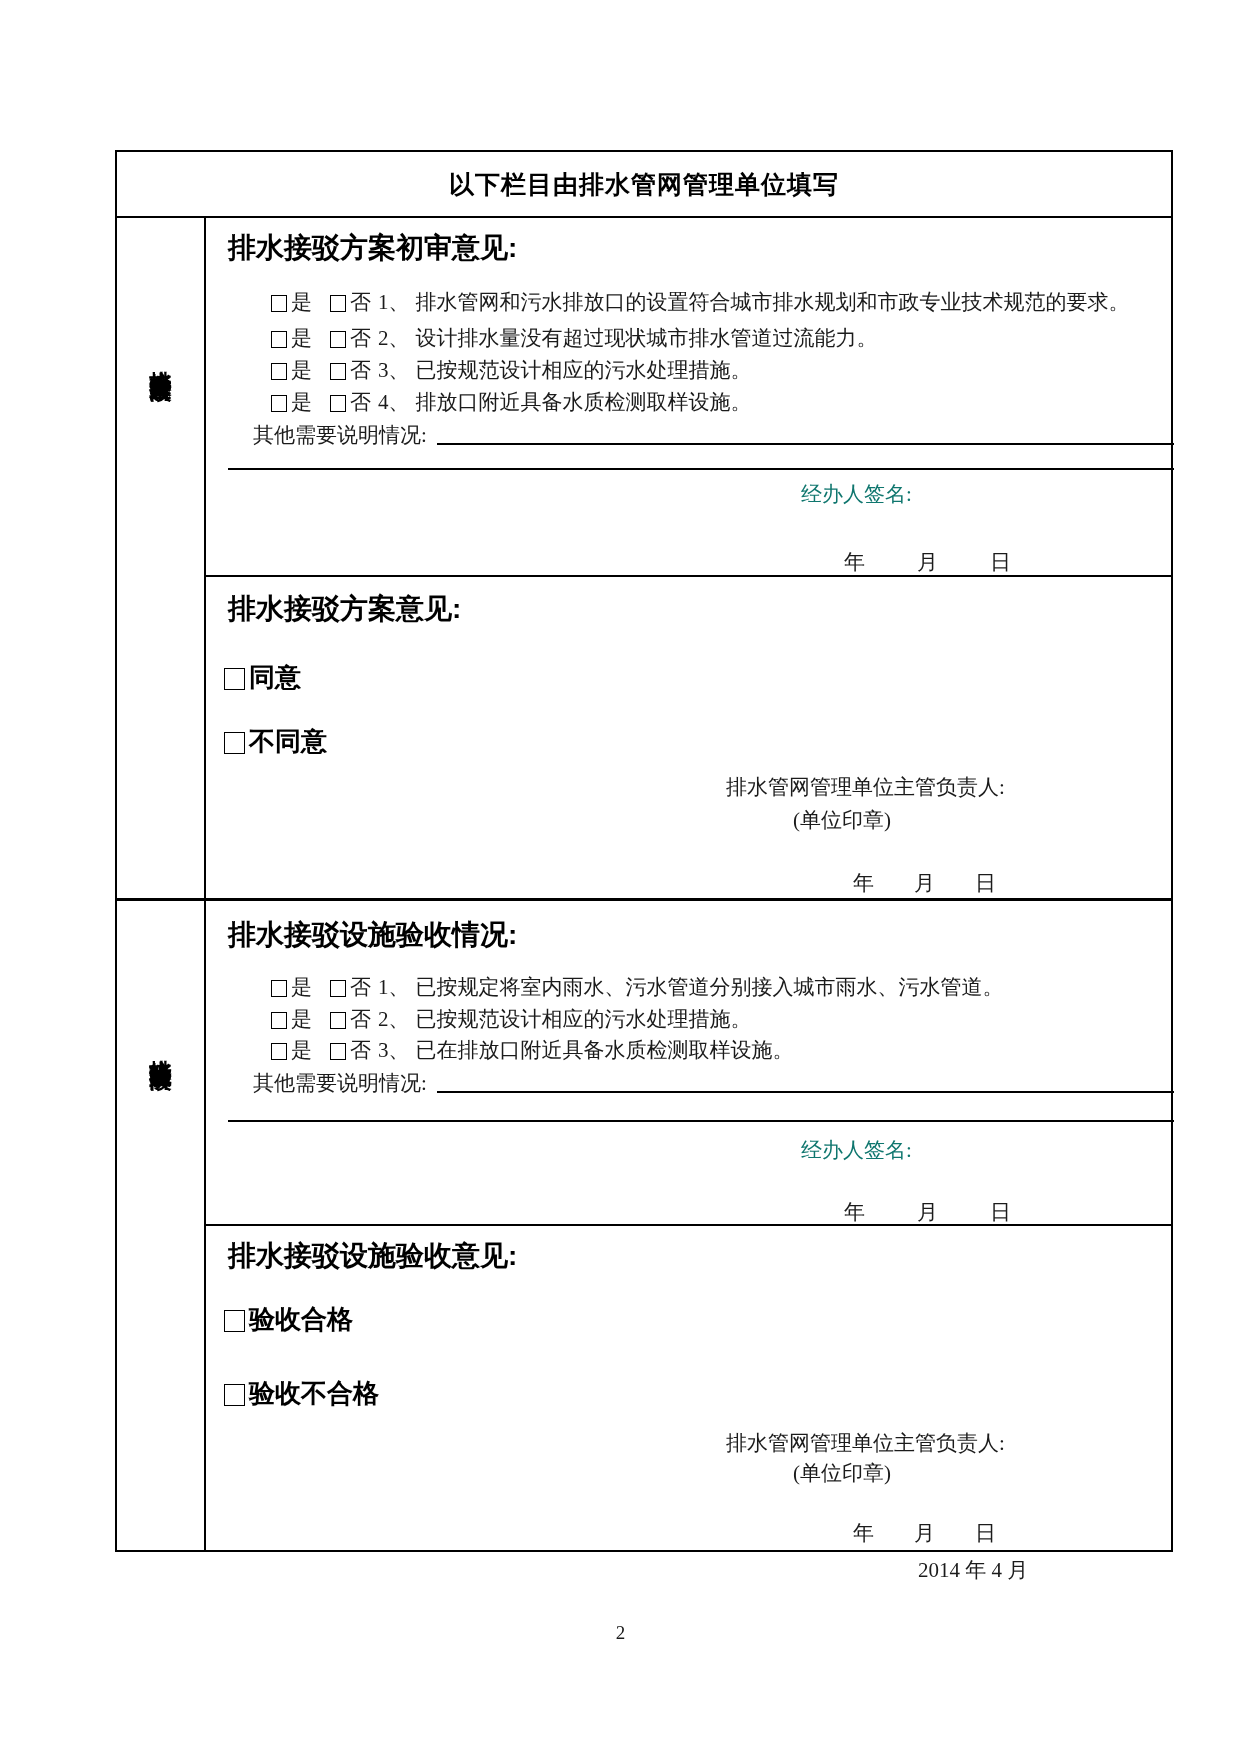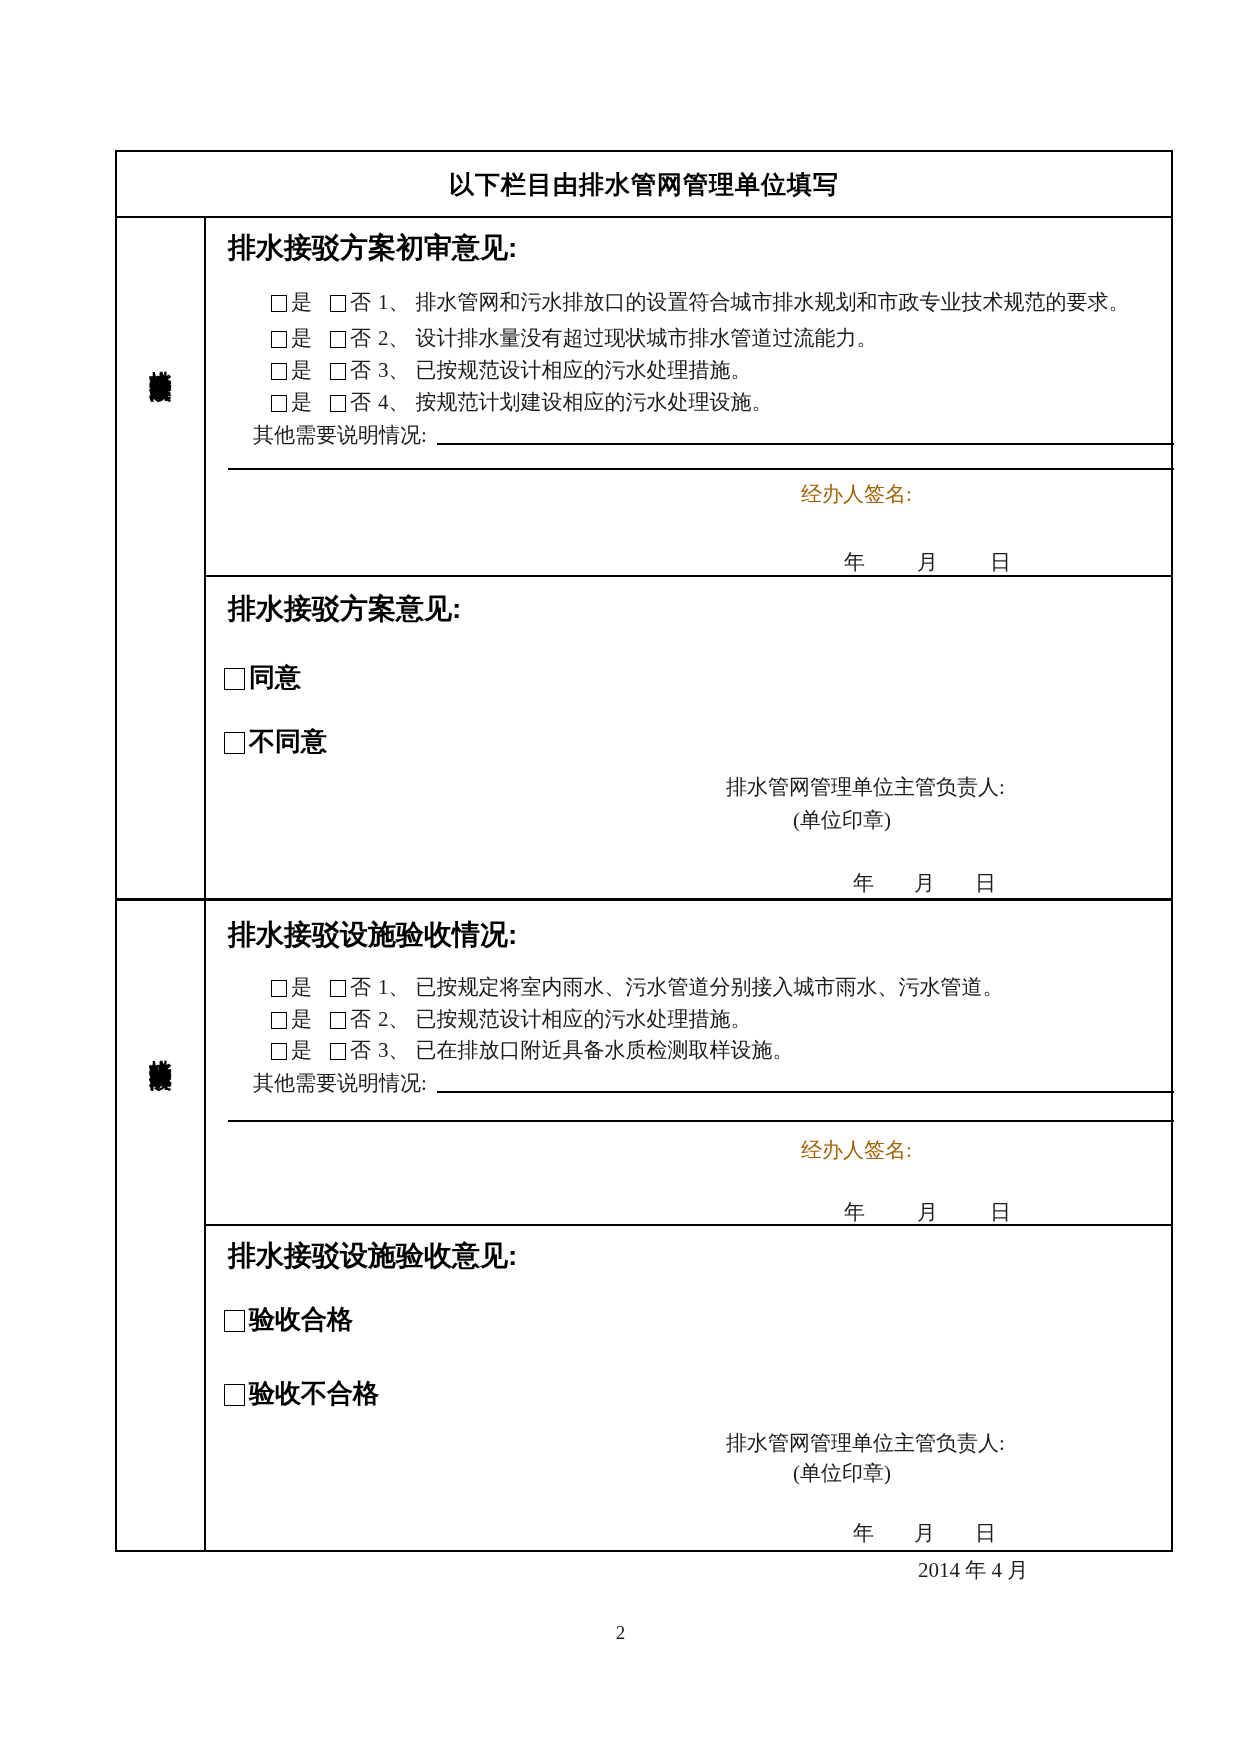--- a/index.html
+++ b/index.html
@@ -47,21 +47,21 @@
   }
   .cb-no { margin-left:18px; }
   .chk-num { margin-left:7px; margin-right:6px; }
   .other-row {
     position:absolute; left:36px; right:8px;
     display:flex; align-items:flex-end;
     font-size:21px; line-height:1.25; white-space:nowrap; color:#1b1b1b;
   }
   .fill-line { flex:1; border-bottom:2px solid #000; margin:0 0 3px 10px; height:20px; }
   .blank-line { position:absolute; left:11px; right:8px; height:2px; background:#000; }
-  .sig-label { position:absolute; left:584px; font-size:21px; white-space:nowrap; color:#a16207; }
+  .sig-label { position:absolute; left:584px; font-size:21px; white-space:nowrap; color:#0f766e; }
   .date-row { position:absolute; display:flex; font-size:21px; color:#1b1b1b; }
   .date-row.ac { left:627px; gap:52px; }
   .date-row.bd { left:636px; gap:40px; }
   .opt-row {
     position:absolute; left:7px; display:flex; align-items:center;
     font-family:"Liberation Sans", sans-serif; font-weight:bold;
     font-size:26px; color:#000; white-space:nowrap;
   }
   .cb-lg {
     display:inline-block; width:21px; height:22px;
@@ -124,21 +124,21 @@
           <span>否</span>
         <span class="chk-num">3、</span>
         <span>已按规范设计相应的污水处理措施。</span>
       </div>
       <div class="chk-line" style="top:172px;">
         <span class="cb"></span>
           <span>是</span>
         <span class="cb cb-no"></span>
           <span>否</span>
         <span class="chk-num">4、</span>
-        <span>按规范计划建设相应的污水处理设施。</span>
+        <span>排放口附近具备水质检测取样设施。</span>
       </div>
 
       <div class="other-row" style="top:202px; height:28px;">
         <span>其他需要说明情况:</span>
         <span class="fill-line"></span>
       </div>
       <div class="blank-line" style="top:250px;"></div>
 
       <div class="sig-label" style="top:262px;">经办人签名:</div>
       <div class="date-row ac" style="top:330px;">

